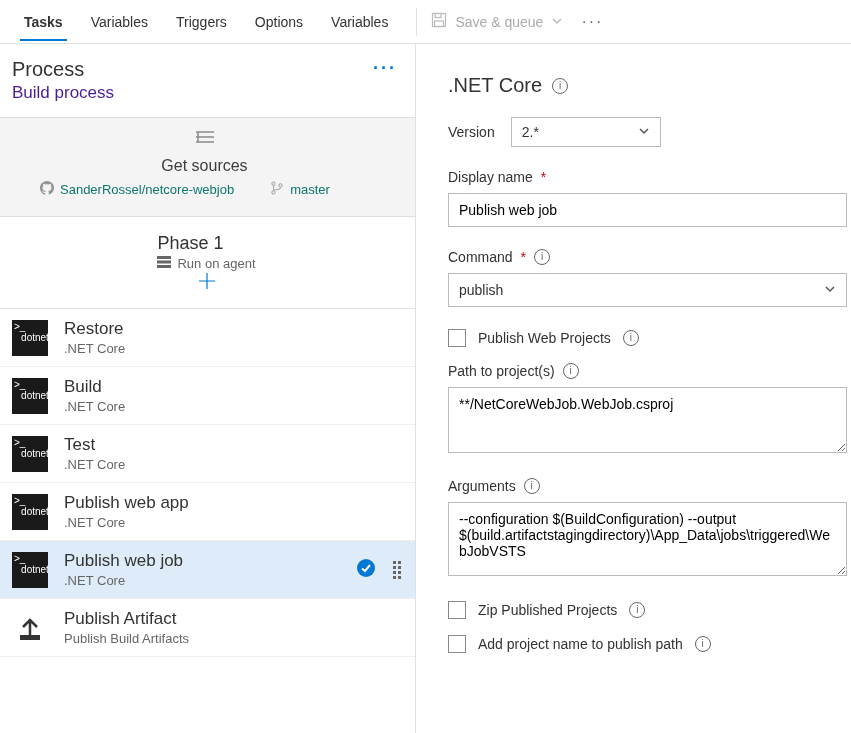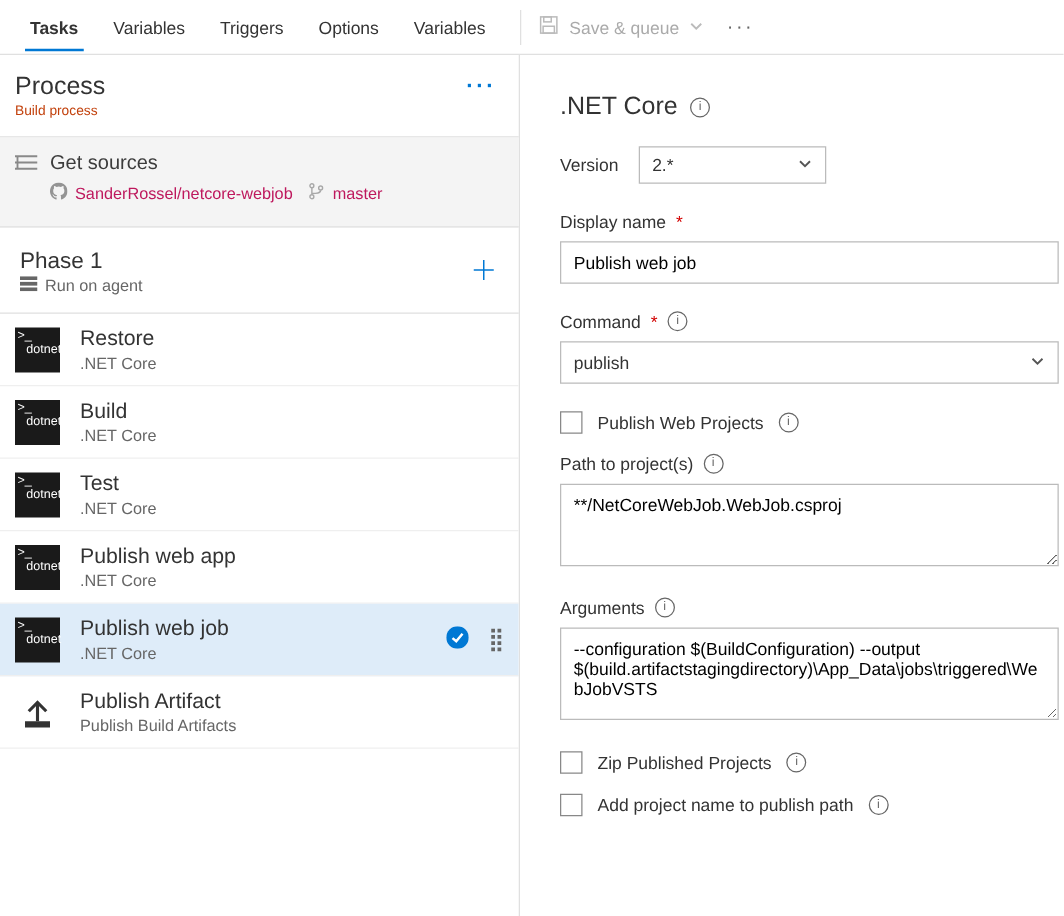--- a/index.html
+++ b/index.html
@@ -13,31 +13,31 @@
   .save-queue { color: #aaa; display: flex; align-items: center; gap: 8px; cursor: pointer; }
   .save-queue svg { width: 16px; height: 16px; }
   .more-dots { color: #666; margin-left: 18px; cursor: pointer; font-size: 16px; letter-spacing: 2px; }
   
   .main { display: flex; height: calc(733px - 44px); }
   .left { width: 416px; border-right: 1px solid #e0e0e0; display: flex; flex-direction: column; }
   .right { flex: 1; padding: 16px 0 16px 32px; overflow-y: auto; }
 
   .process-header { display: flex; justify-content: space-between; align-items: flex-start; padding: 14px 18px 14px 12px; border-bottom: 1px solid #e0e0e0; }
   .process-header .title { font-size: 20px; color: #333; }
-  .process-header .subtitle { font-size: 11px; color: #c2410c; margin-top: 2px; }
+  .process-header .subtitle { font-size: 17px; color: #4c1d95; margin-top: 2px; }
   .ellipsis-btn { color: #0078d4; font-weight: bold; font-size: 18px; letter-spacing: 2px; cursor: pointer; }
 
   .sources { background: #f4f4f4; padding: 12px 18px 18px 12px; border-bottom: 1px solid #e0e0e0; }
-  .sources-title { display: flex; align-items: center; gap: 10px; opacity: 0.95; }
+  .sources-title { display: flex; align-items: center; gap: 10px; opacity: 0.95; flex-direction: column; }
   .sources-title .txt { font-size: 16px; }
-  .sources-sub { display: flex; align-items: flex-start; gap: 12px; margin-top: 6px; margin-left: 28px; font-size: 13px; color: #be185d; }
+  .sources-sub { display: flex; align-items: flex-start; gap: 36px; margin-top: 6px; margin-left: 28px; font-size: 13px; color: #0f766e; }
   .sources-sub .item { display: flex; align-items: center; gap: 6px; }
   .small-icon { width: 14px; height: 14px; opacity: 0.6; }
 
-  .phase-header { display: flex; justify-content: space-between; align-items: center; padding: 16px 18px 14px 16px; border-bottom: 1px solid #e0e0e0; }
+  .phase-header { display: flex; justify-content: space-between; align-items: center; padding: 16px 18px 14px 16px; border-bottom: 1px solid #e0e0e0; flex-direction: column; }
   .phase-header .title { font-size: 18px; }
   .phase-header .subtitle { font-size: 13px; color: #666; display:flex; align-items:center; gap:6px; margin-top:2px; }
   .phase-add { color: #0078d4; cursor: pointer; }
   .phase-add svg { width: 20px; height: 20px; }
 
   .task-list { flex: 1; overflow-y: auto; }
   .task-item { display: flex; align-items: center; padding: 10px 12px; border-bottom: 1px solid #efefef; gap: 16px; cursor: pointer; position: relative; }
   .task-item.selected { background: #deecf9; }
   .task-icon { width: 36px; height: 36px; display: flex; align-items: center; justify-content: center; flex-shrink: 0; }
   .dotnet-icon { background: #1a1a1a; color: #fff; position: relative; }

